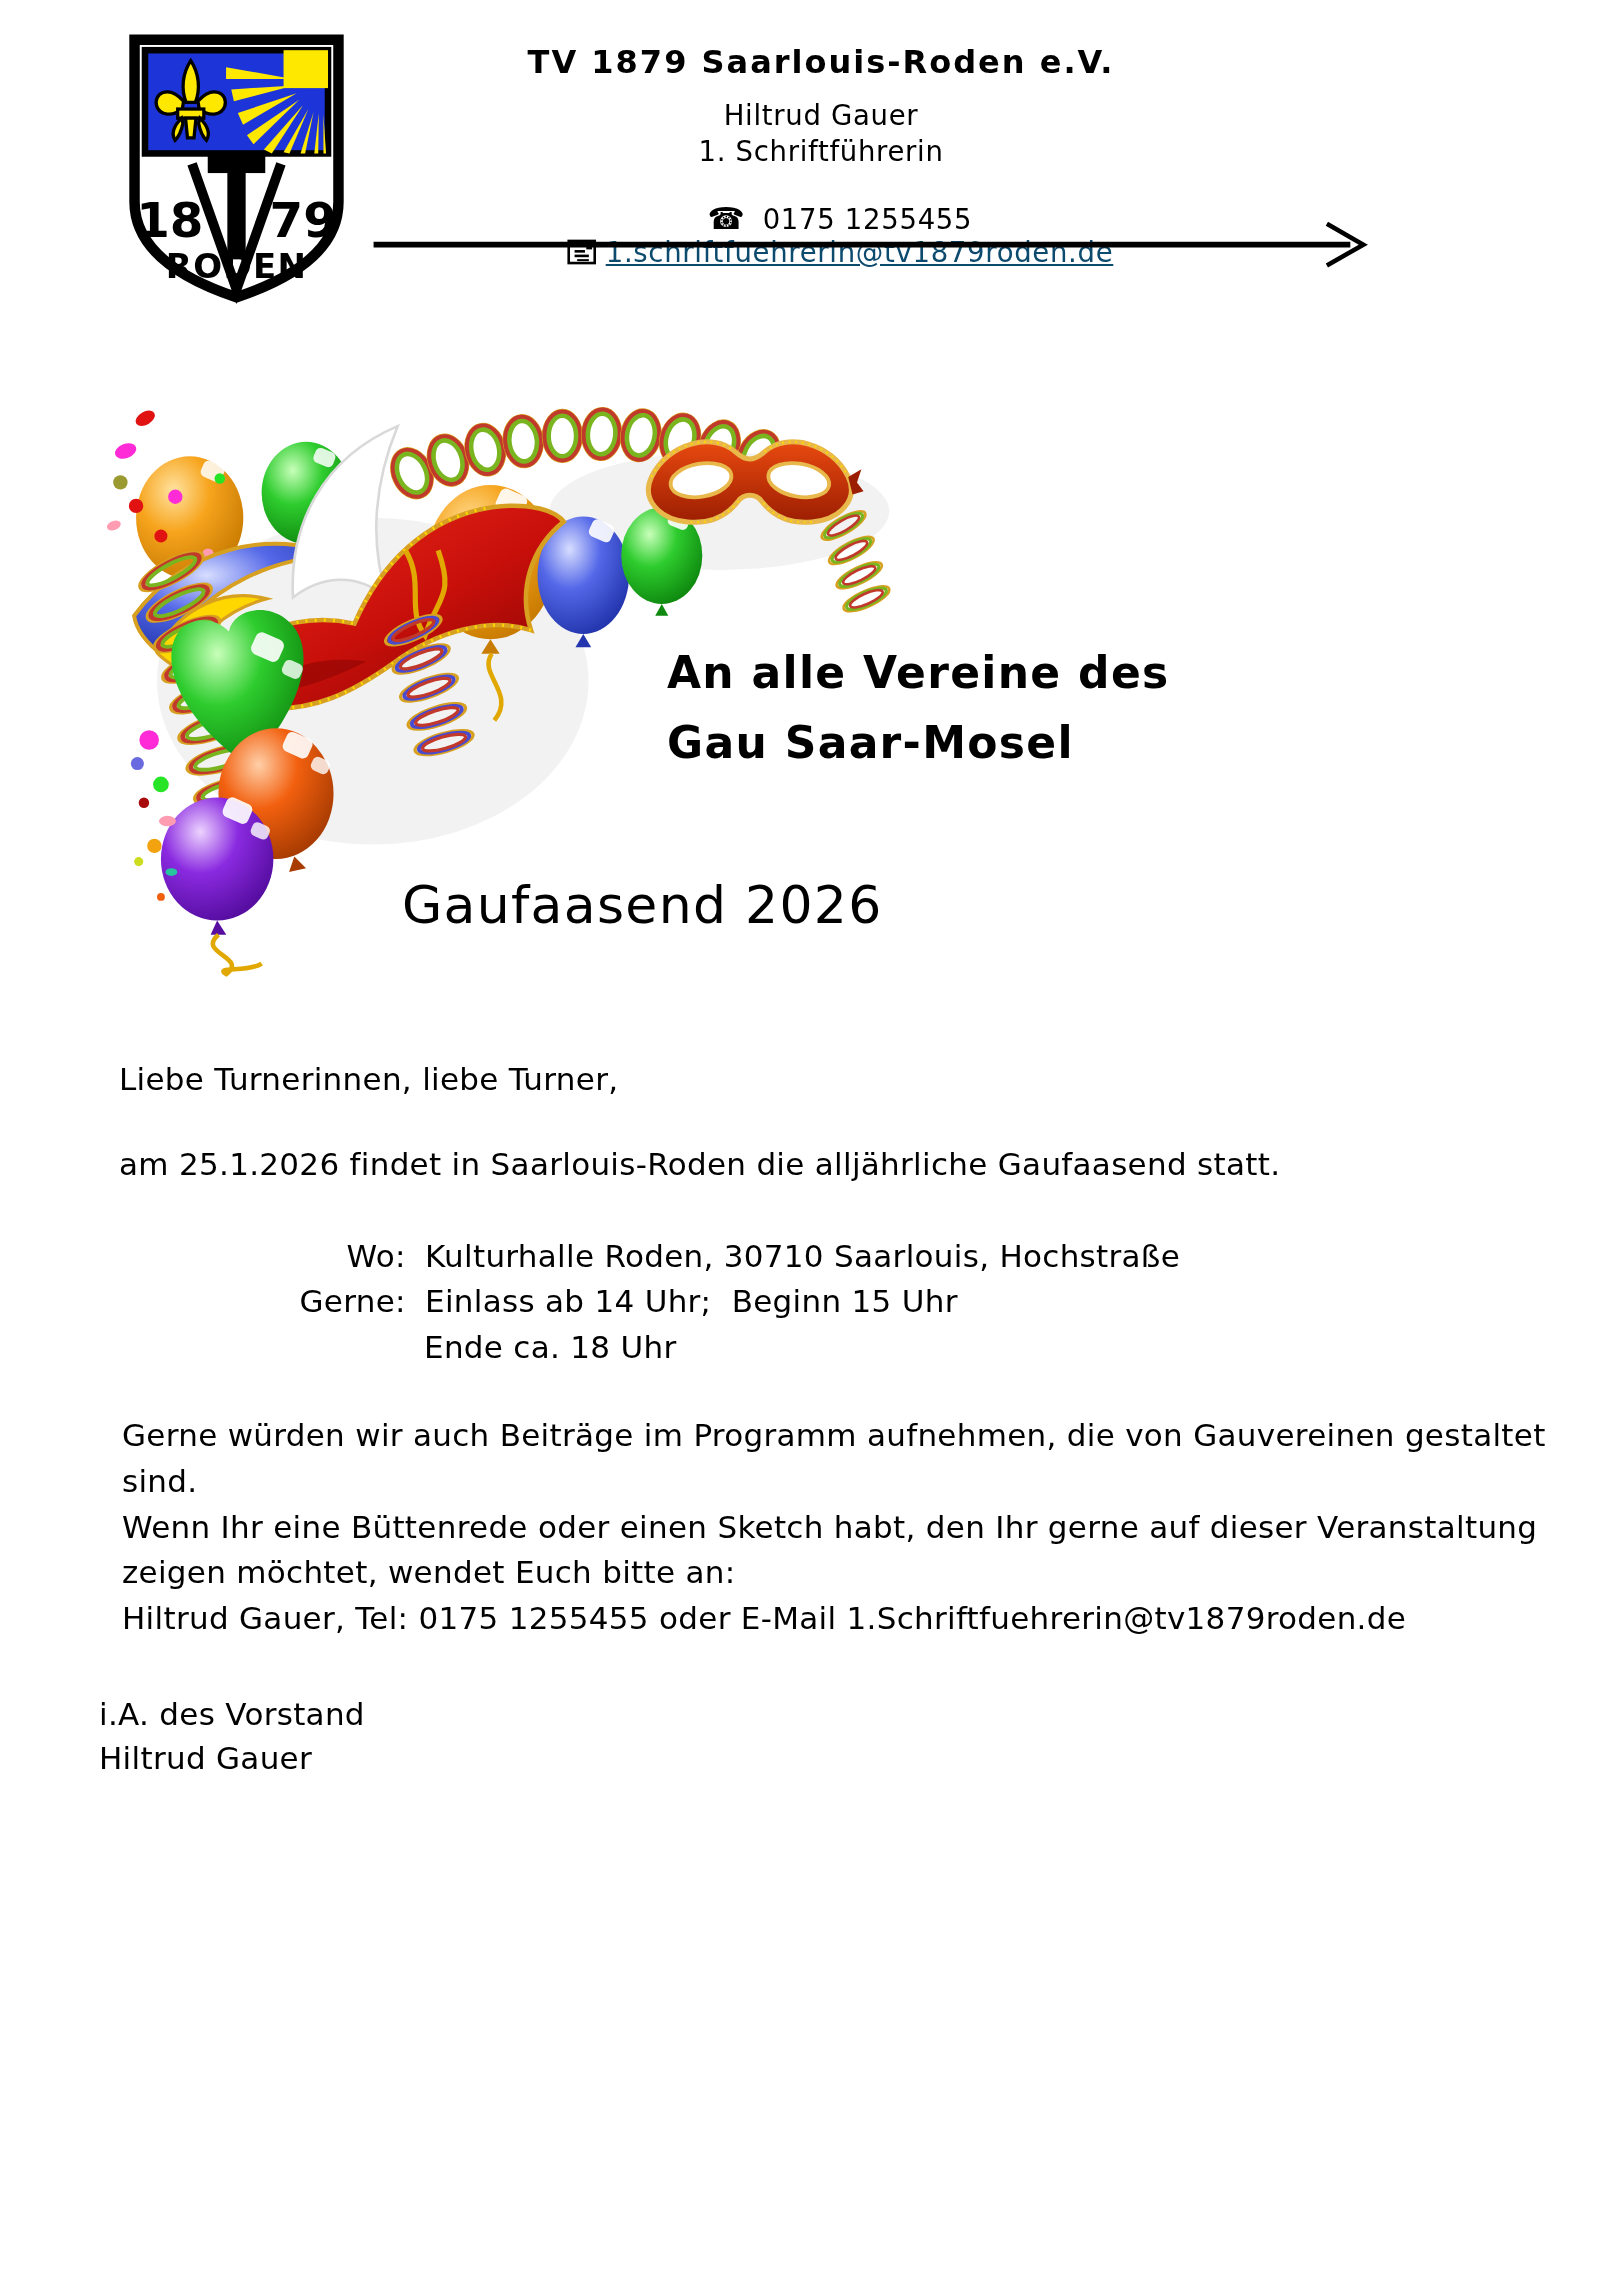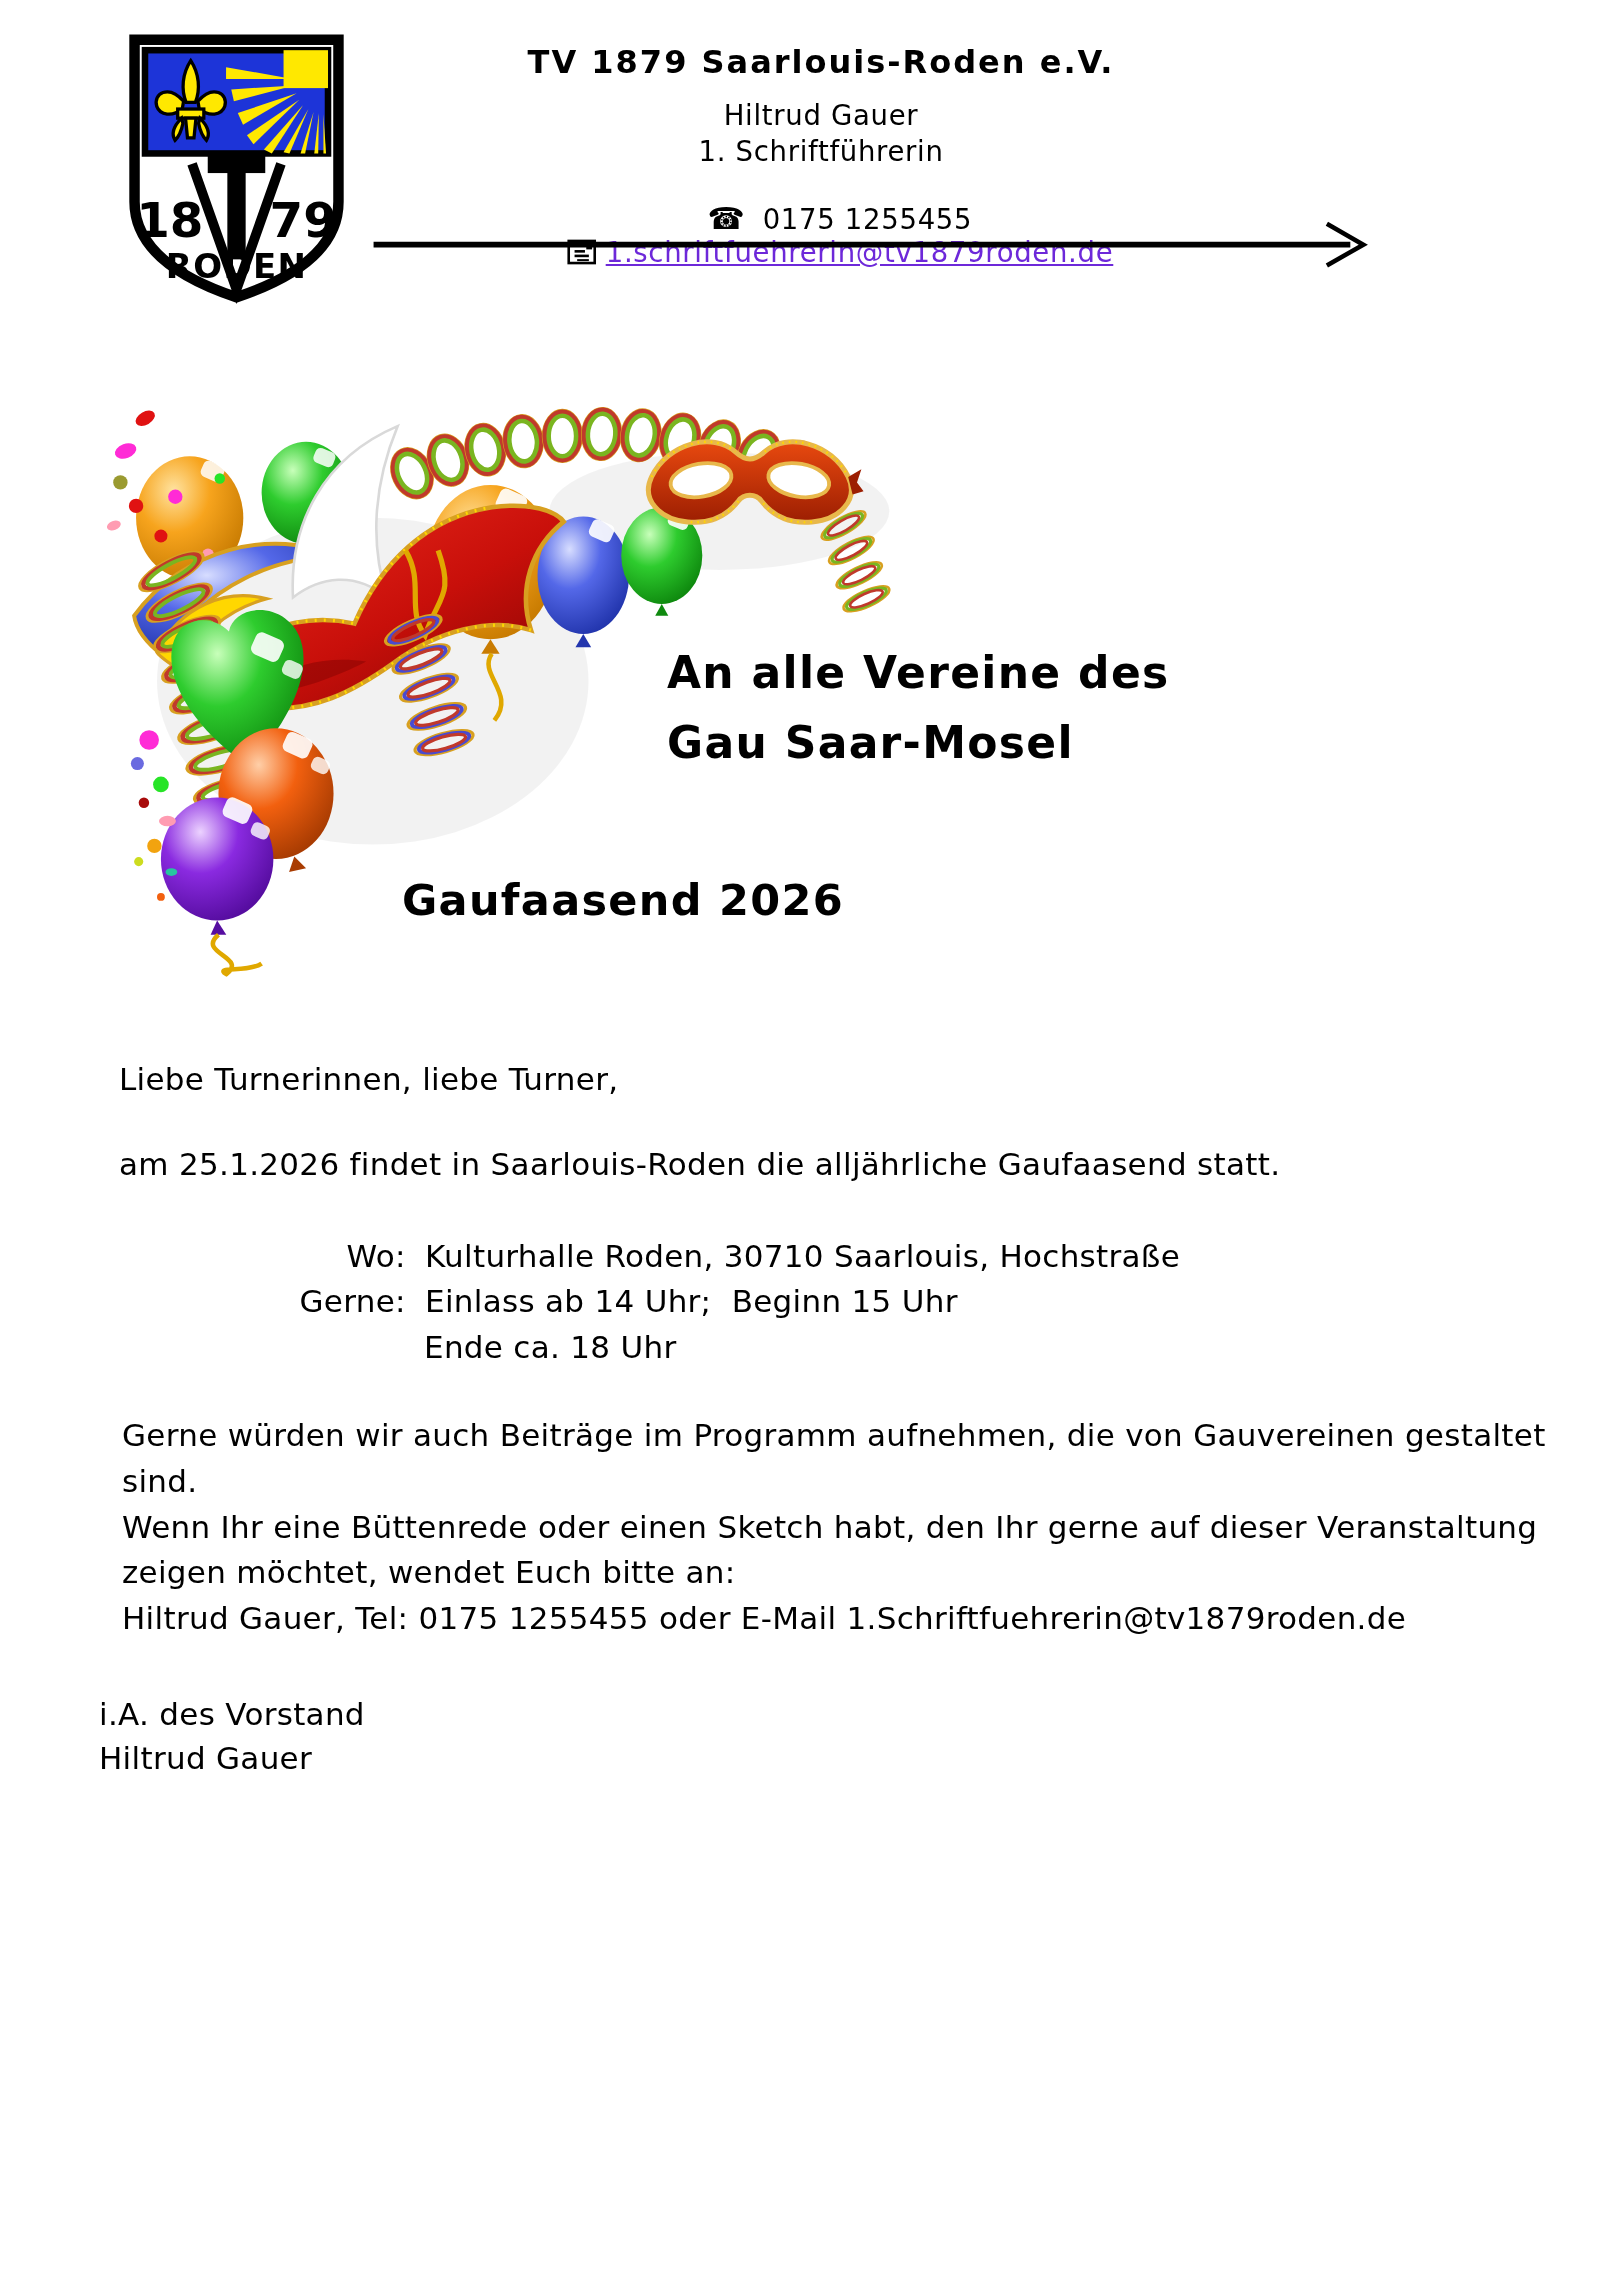--- a/index.html
+++ b/index.html
@@ -9,25 +9,25 @@
     background:#ffffff;
     font-family:"DejaVu Sans", sans-serif;
     color:#000;
     overflow:hidden;
     margin:0 auto;
   }
   .abs{position:absolute;white-space:pre;}
   .center-x{transform:translateX(-50%);}
   .org-title{font-size:32px;font-weight:bold;letter-spacing:2px;}
   .hdr-line{font-size:27.5px;letter-spacing:0.7px;}
-  .hdr-email{font-size:27.5px;letter-spacing:0.7px;text-decoration:underline;color:#6d28d9;}
+  .hdr-email{font-size:27.5px;letter-spacing:0.7px;text-decoration:underline;color:#0c4a6e;}
   .phone-glyph{font-size:30px;margin-right:17px;}
   .env-icon{vertical-align:-2.6px;margin-right:9.2px;}
   .recipient{font-size:44px;font-weight:bold;letter-spacing:1.3px;line-height:1;}
-  .subject{font-size:43px;font-weight:bold;letter-spacing:1.3px;line-height:1;}
+  .subject{font-size:52px;font-weight:normal;letter-spacing:1.3px;line-height:1;}
   .body-line{font-size:31px;letter-spacing:0.3px;line-height:1;}
   .lbl{display:inline-block;width:99px;text-align:right;}
   .colon{display:inline-block;width:30px;}
 </style>
 </head>
 <body>
 
 <div class="page">
 
   <svg class="abs" style="left:128px;top:33px;" width="217" height="271" viewBox="0 0 332 414">

